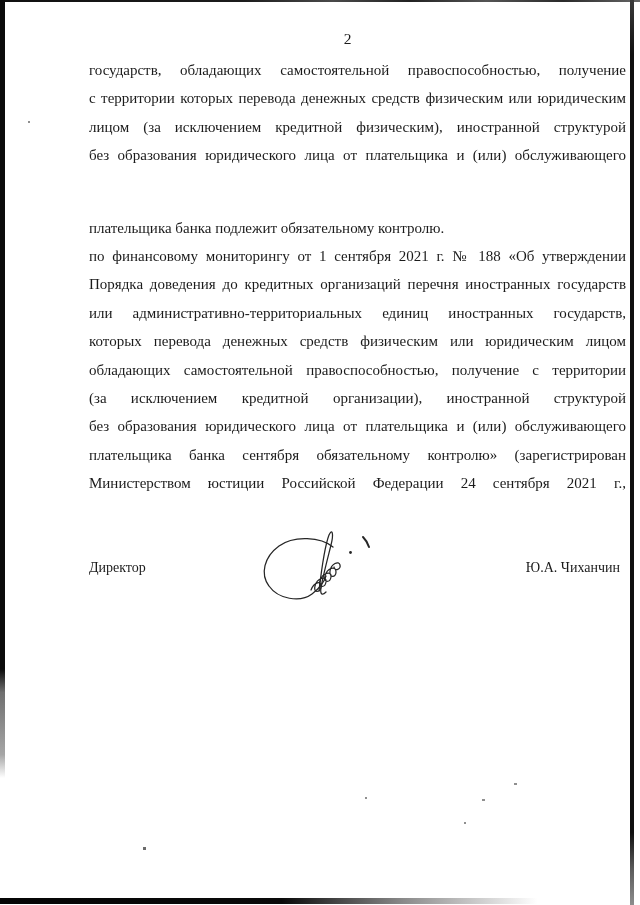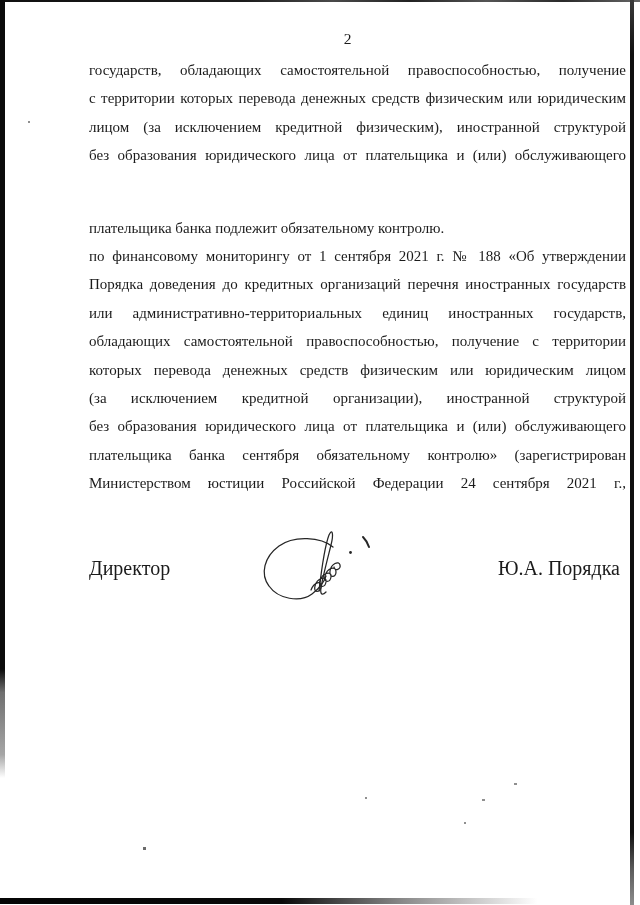--- a/index.html
+++ b/index.html
@@ -39,21 +39,21 @@
   }
   .line {
     height: 28.4px; line-height: 28.4px;
     text-align: justify; text-align-last: justify;
   }
   .line.plain { text-align: left; text-align-last: left; margin-top: 44px; }
   .line.indent { text-indent: 24px; }
   .sign-row {
     position: absolute; top: 558px; left: 89px; width: 531px;
     display: flex; justify-content: space-between;
-    font-size: 20px; line-height: 20px;
+    font-size: 14px; line-height: 20px;
   }
   .signature-svg {
     position: absolute; left: 248px; top: 506px; width: 145px; height: 105px;
   }
   .speck { position: absolute; background: #8f8f8f; }
 </style>
 </head>
 <body>
 
 <div class="doc">
@@ -62,31 +62,31 @@
 
   <div class="text-block">
     <div class="line">государств, обладающих самостоятельной правоспособностью, получение</div>
     <div class="line">с территории которых перевода денежных средств физическим или юридическим</div>
     <div class="line">лицом (за исключением кредитной физическим), иностранной структурой</div>
     <div class="line">без образования юридического лица от плательщика и (или) обслуживающего</div>
     <div class="line plain">плательщика банка подлежит обязательному контролю.</div>
     <div class="line">по финансовому мониторингу от 1 сентября 2021 г. № 188 «Об утверждении</div>
     <div class="line">Порядка доведения до кредитных организаций перечня иностранных государств</div>
     <div class="line">или административно-территориальных единиц иностранных государств,</div>
+    <div class="line">которых перевода денежных средств физическим или юридическим лицом</div>
     <div class="line">обладающих самостоятельной правоспособностью, получение с территории</div>
-    <div class="line">которых перевода денежных средств физическим или юридическим лицом</div>
     <div class="line">(за исключением кредитной организации), иностранной структурой</div>
     <div class="line">без образования юридического лица от плательщика и (или) обслуживающего</div>
     <div class="line">плательщика банка сентября обязательному контролю» (зарегистрирован</div>
     <div class="line">Министерством юстиции Российской Федерации 24 сентября 2021 г.,</div>
   </div>
 
   <div class="sign-row">
     <span>Директор</span>
-    <span>Ю.А. Порядка</span>
+    <span>Ю.А. Чиханчин</span>
   </div>
 
   <svg class="signature-svg" viewBox="0 0 145 105" xmlns="http://www.w3.org/2000/svg" fill="none" stroke="#262626" stroke-width="1.25" stroke-linecap="round">
 
     <path d="M 85 41 C 73 31 46 29 31 40 C 16 51 12 68 21 80 C 30 93 52 97 64 88 C 72 82 76 76 78 70"></path>
 
     <path d="M 71 85 C 73 68 76 42 81 29 C 84 22 86 27 83 39 C 79 55 74 74 73 82 C 72 88 74 90 78 86"></path>
 
     <path d="M 63 84 c 3 -8 11 -10 10 -3 c -1 6 -8 6 -6 -1 c 2 -8 12 -11 11 -4 c -1 6 -8 6 -6 -1 c 2 -8 12 -11 11 -4 c -1 6 -8 6 -6 -1 c 2 -8 11 -11 11 -4 c 0 6 -7 6 -6 -1 c 1 -7 9 -11 10 -6 c 1 4 -5 7 -6 2"></path>
 

